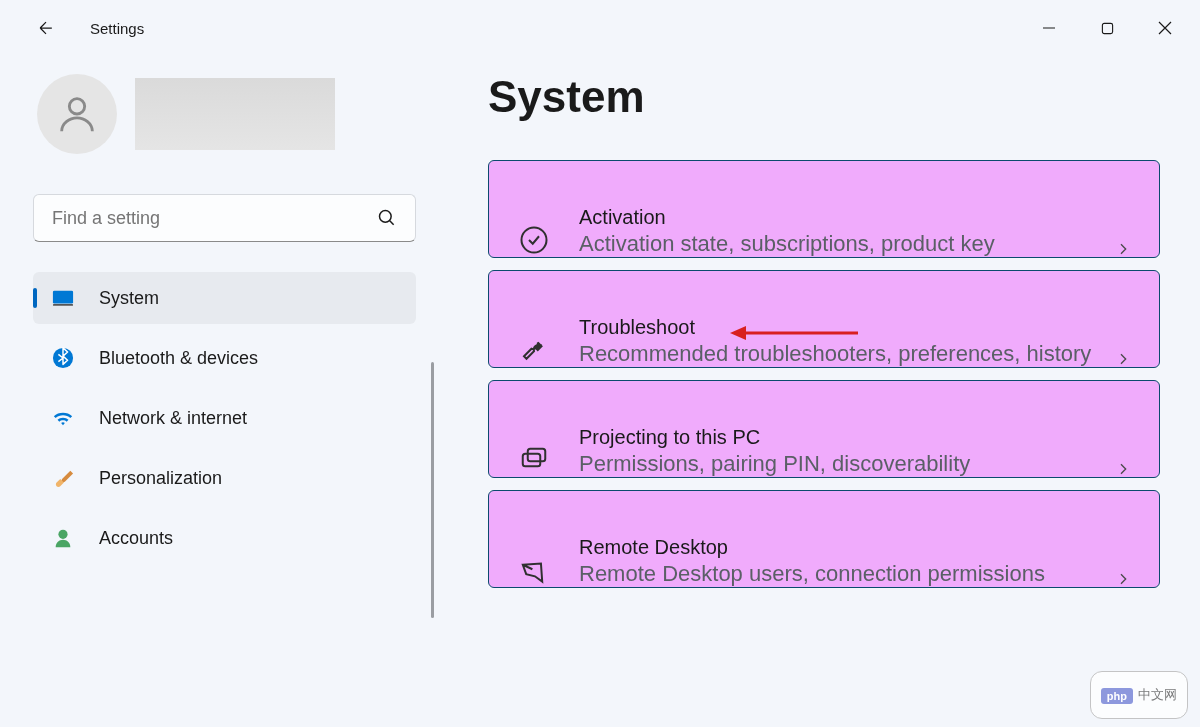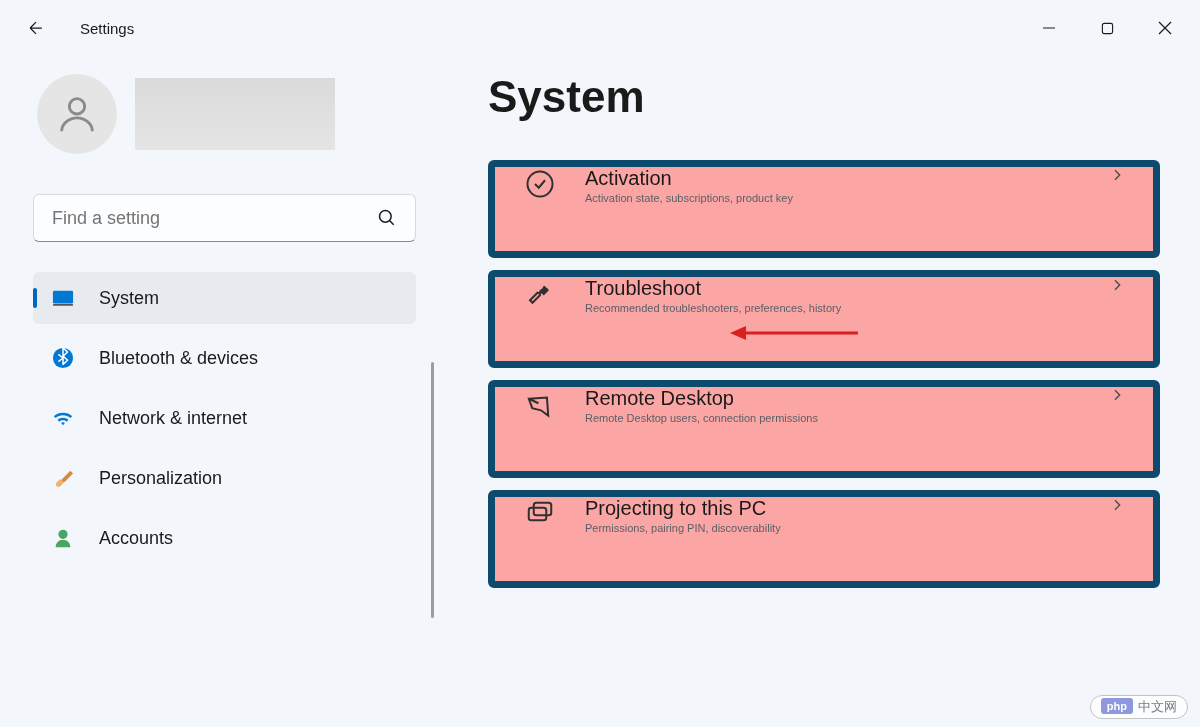--- a/index.html
+++ b/index.html
@@ -14,21 +14,21 @@
       background: #f3f6fb;
       overflow: hidden;
       position: relative;
       border-radius: 10px;
     }
     .titlebar {
       height: 56px;
       display: flex;
       align-items: center;
       justify-content: space-between;
-      padding: 0 8px 0 20px;
+      padding: 0 8px 0 30px;
     }
     .titlebar-left {
       display: flex;
       align-items: center;
       gap: 28px;
     }
     .back-btn {
       display: flex;
       align-items: center;
       justify-content: center;
@@ -157,26 +157,26 @@
       padding: 16px 40px 0 48px;
       overflow: hidden;
     }
     .page-title {
       font-size: 44px;
       font-weight: 600;
       color: #1a1a1a;
       margin-bottom: 38px;
     }
     .card {
-      background: #fca5a5;
-      border: 7px solid #0c4a6e;
+      background: #f0abfc;
+      border: 1px solid #0c4a6e;
       border-radius: 6px;
       height: 98px;
       display: flex;
-      align-items: flex-start;
+      align-items: flex-end;
       padding: 0 28px 0 28px;
       margin-bottom: 12px;
       cursor: pointer;
       position: relative;
     }
     .card-icon {
       width: 34px;
       height: 34px;
       margin-right: 28px;
       display: flex;
@@ -186,21 +186,21 @@
     }
     .card-text {
       flex: 1;
     }
     .card-title {
       font-size: 20px;
       color: #1a1a1a;
       margin-bottom: 2px;
     }
     .card-desc {
-      font-size: 11px;
+      font-size: 22px;
       color: #5a5f66;
     }
     .card-chevron {
       color: #4a4a4a;
     }
     .arrow-annotation {
       position: absolute;
       left: 730px;
       top: 323px;
       pointer-events: none;
@@ -211,25 +211,25 @@
       bottom: 8px;
       display: flex;
       align-items: center;
       gap: 6px;
       opacity: 0.85;
     }
     .watermark-chip {
       background: rgba(255,255,255,0.9);
       border: 1px solid #bbb;
       border-radius: 12px;
-      padding: 2px 10px;
+      padding: 14px 10px;
       font-size: 13px;
       color: #666;
       display: flex;
-      align-items: flex-start;
+      align-items: flex-end;
       gap: 5px;
     }
     .php-badge {
       background: #7b88d8;
       color: #fff;
       font-size: 11px;
       font-weight: 700;
       padding: 2px 6px;
       border-radius: 3px;
     }
@@ -365,42 +365,42 @@
       </div>
       <svg class="card-chevron" width="16" height="16" viewBox="0 0 24 24" fill="none" stroke="currentColor" stroke-width="2">
           <path d="M9 5l7 7-7 7"></path>
         </svg>
     </div>
 
 
     <div class="card">
       <div class="card-icon">
         <svg width="30" height="30" viewBox="0 0 24 24" fill="none" stroke="currentColor" stroke-width="1.6">
+            <rect x="3" y="7" width="14" height="10" rx="2"></rect>
+            <rect x="7" y="3" width="14" height="10" rx="2"></rect>
+          </svg>
+      </div>
+      <div class="card-text">
+        <div class="card-title">Projecting to this PC</div>
+        <div class="card-desc">Permissions, pairing PIN, discoverability</div>
+      </div>
+      <svg class="card-chevron" width="16" height="16" viewBox="0 0 24 24" fill="none" stroke="currentColor" stroke-width="2">
+          <path d="M9 5l7 7-7 7"></path>
+        </svg>
+    </div>
+
+    <div class="card">
+      <div class="card-icon">
+        <svg width="30" height="30" viewBox="0 0 24 24" fill="none" stroke="currentColor" stroke-width="1.6">
             <path d="M5 5l6 6M5 5l14 4-4 14-4-6-6-4z" transform="rotate(-20 12 12)"></path>
           </svg>
       </div>
       <div class="card-text">
         <div class="card-title">Remote Desktop</div>
         <div class="card-desc">Remote Desktop users, connection permissions</div>
-      </div>
-      <svg class="card-chevron" width="16" height="16" viewBox="0 0 24 24" fill="none" stroke="currentColor" stroke-width="2">
-          <path d="M9 5l7 7-7 7"></path>
-        </svg>
-    </div>
-
-    <div class="card">
-      <div class="card-icon">
-        <svg width="30" height="30" viewBox="0 0 24 24" fill="none" stroke="currentColor" stroke-width="1.6">
-            <rect x="3" y="7" width="14" height="10" rx="2"></rect>
-            <rect x="7" y="3" width="14" height="10" rx="2"></rect>
-          </svg>
-      </div>
-      <div class="card-text">
-        <div class="card-title">Projecting to this PC</div>
-        <div class="card-desc">Permissions, pairing PIN, discoverability</div>
       </div>
       <svg class="card-chevron" width="16" height="16" viewBox="0 0 24 24" fill="none" stroke="currentColor" stroke-width="2">
           <path d="M9 5l7 7-7 7"></path>
         </svg>
     </div>
   </main>
 </div>
 
 <svg class="arrow-annotation" width="130" height="20" viewBox="0 0 130 20">
   <line x1="128" y1="10" x2="12" y2="10" stroke="#d82020" stroke-width="3"></line>

